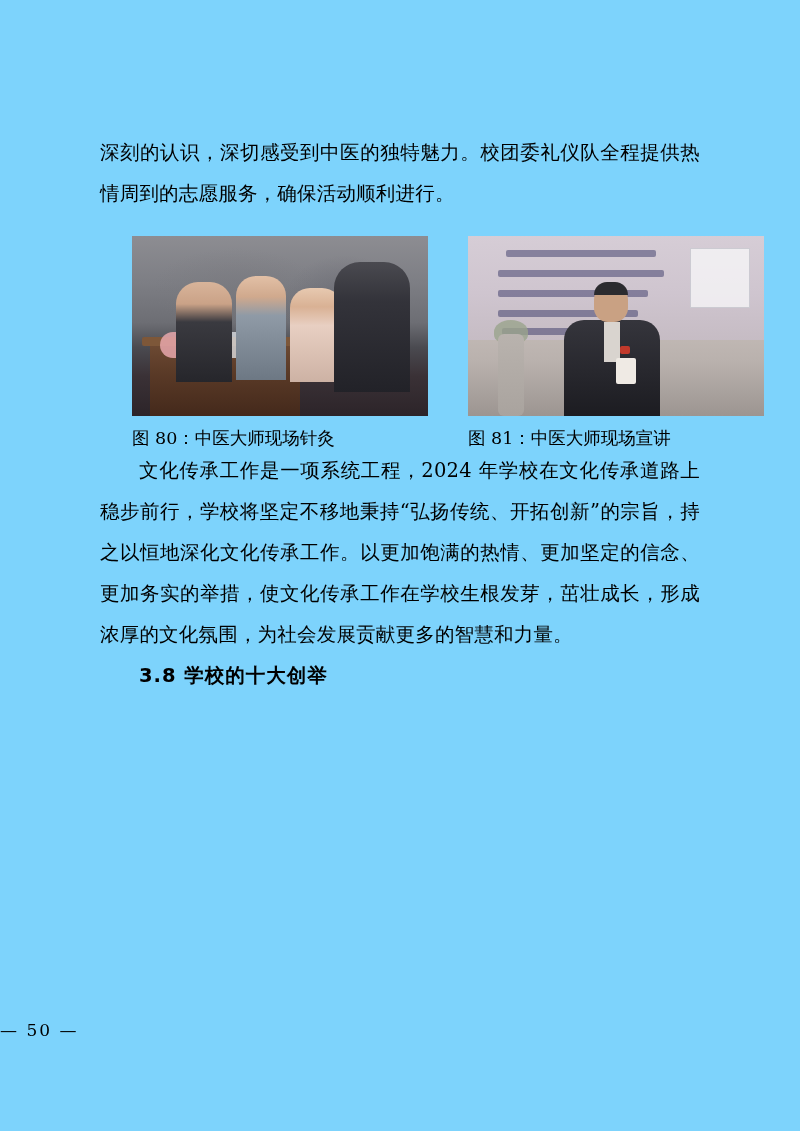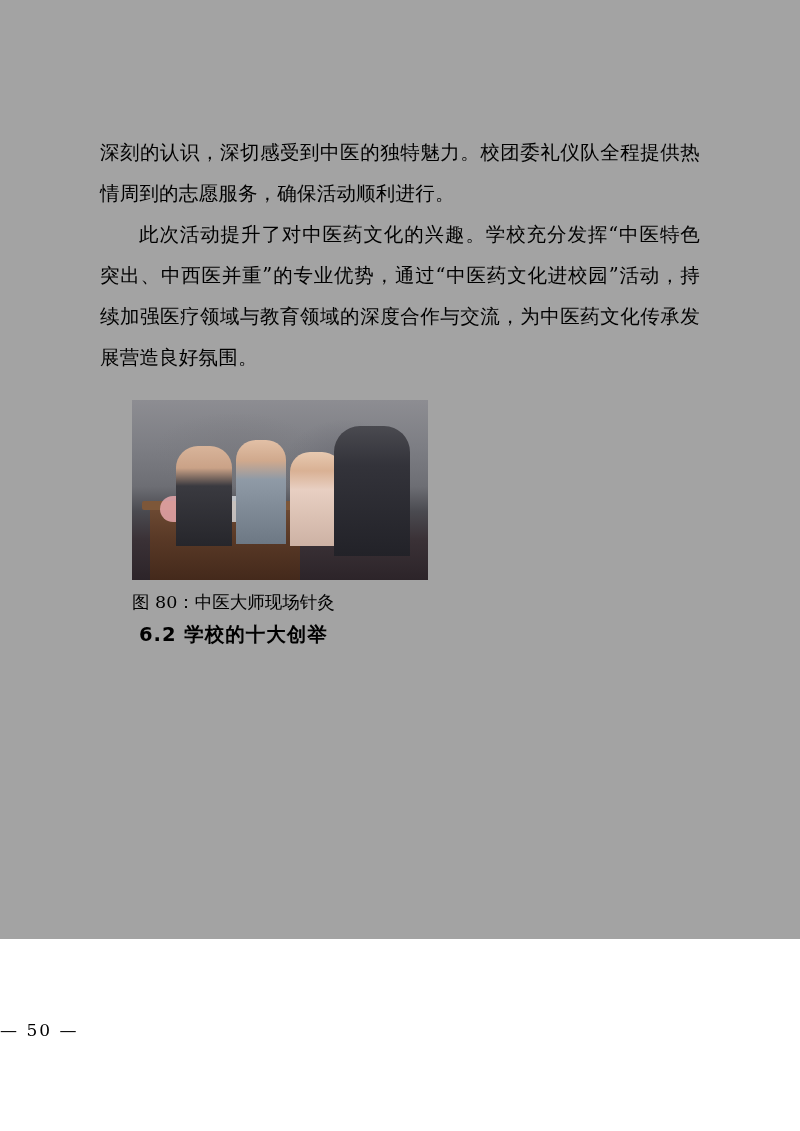--- a/index.html
+++ b/index.html
@@ -12,22 +12,22 @@
     height: 1131px;
     font-family: "DejaVu Serif", "Liberation Serif", serif;
     color: #000000;
     position: relative;
     overflow: hidden;
   }
   .page {
     position: absolute;
     left: 0; top: 0;
     width: 800px;
-    height: 939px;
-    background: #a3a3a3;
+    height: 1131px;
+    background: #7dd3fc;
   }
   .content {
     position: absolute;
     left: 100px;
     top: 132px;
     width: 600px;
   }
   p.body-text {
     margin: 0 0 0 0;
     font-size: 19.5px;
@@ -239,44 +239,65 @@
 </style>
 </head>
 <body>
 
 <div class="page">
 
   <div class="content">
 
     <p class="body-text">深刻的认识，深切感受到中医的独特魅力。校团委礼仪队全程提供热情周到的志愿服务，确保活动顺利进行。</p>
 
-    <p class="body-text indent">此次活动提升了对中医药文化的兴趣。学校充分发挥“中医特色突出、中西医并重”的专业优势，通过“中医药文化进校园”活动，持续加强医疗领域与教育领域的深度合作与交流，为中医药文化传承发展营造良好氛围。</p>
 
     <div class="figures">
 
       <div class="fig-box">
         <div class="fig-img photo-left">
           <div class="podium"></div>
           <div class="podium-top"></div>
           <div class="pink"></div>
           <div class="bottle"></div>
           <div class="bottle2"></div>
           <div class="person-a"></div>
           <div class="person-b"></div>
           <div class="person-c"></div>
           <div class="person-d"></div>
         </div>
         <div class="fig-caption">图 80：中医大师现场针灸</div>
       </div>
 
+      <div class="fig-box">
+        <div class="fig-img photo-right">
+          <div class="screen">
+            <div class="scr-line" style="left:38px; top:14px; width:150px;"></div>
+            <div class="scr-line" style="left:30px; top:34px; width:166px;"></div>
+            <div class="scr-line" style="left:30px; top:54px; width:150px;"></div>
+            <div class="scr-line" style="left:30px; top:74px; width:140px;"></div>
+            <div class="scr-line" style="left:34px; top:92px; width:90px;"></div>
+          </div>
+          <div class="whiteboard"></div>
+          <div class="plant-leaf"></div>
+          <div class="plant"></div>
+          <div class="man-body"></div>
+          <div class="man-shirt"></div>
+          <div class="man-head"></div>
+          <div class="man-hair"></div>
+          <div class="badge"></div>
+          <div class="lanyard"></div>
+        </div>
+        <div class="fig-caption">图 81：中医大师现场宣讲</div>
+      </div>
 
     </div>
 
-
-    <h3 class="section-heading">6.2 学校的十大创举</h3>
+    <p class="body-text indent after-figs">文化传承工作是一项系统工程，2024 年学校在文化传承道路上稳步前行，学校将坚定不移地秉持“弘扬传统、开拓创新”的宗旨，持之以恒地深化文化传承工作。以更加饱满的热情、更加坚定的信念、更加务实的举措，使文化传承工作在学校生根发芽，茁壮成长，形成浓厚的文化氛围，为社会发展贡献更多的智慧和力量。</p>
+
+    <h3 class="section-heading">3.8 学校的十大创举</h3>
 
 
   </div>
 
   <div class="footer">
     <span>— 50 —</span>
   </div>
 
 </div>
 

